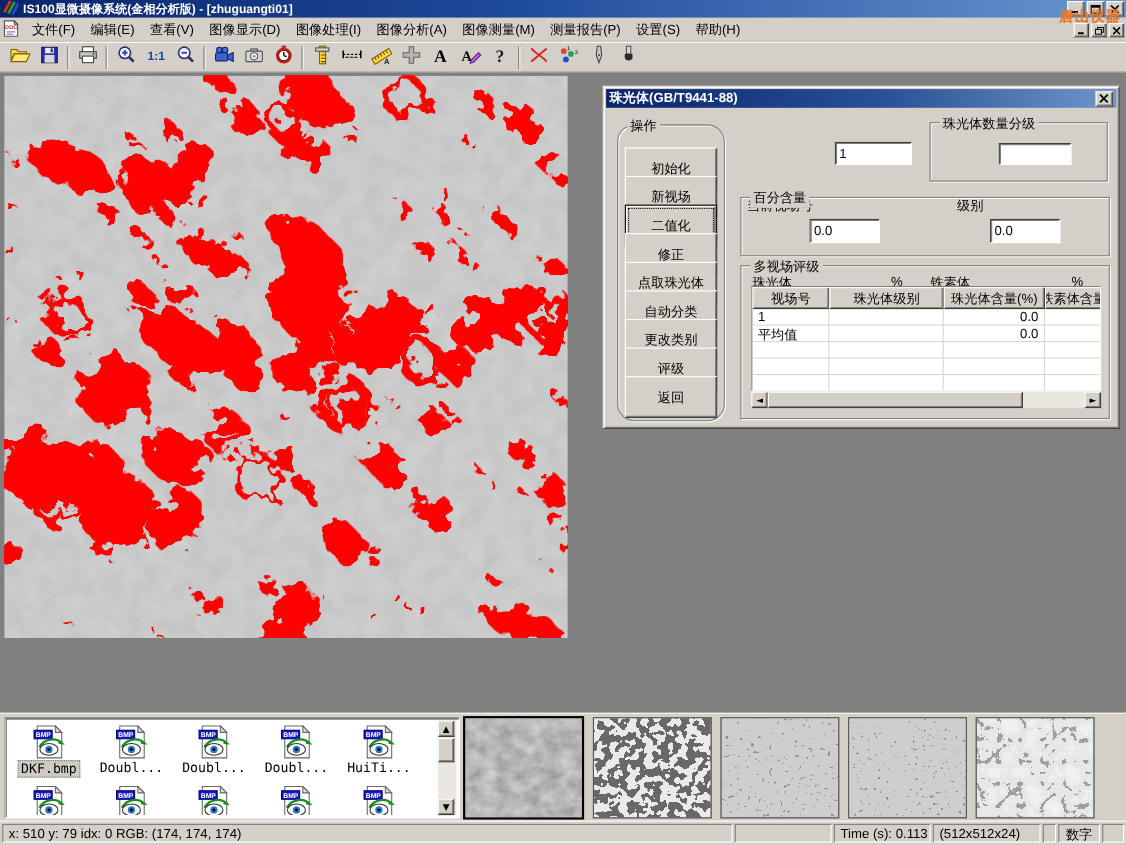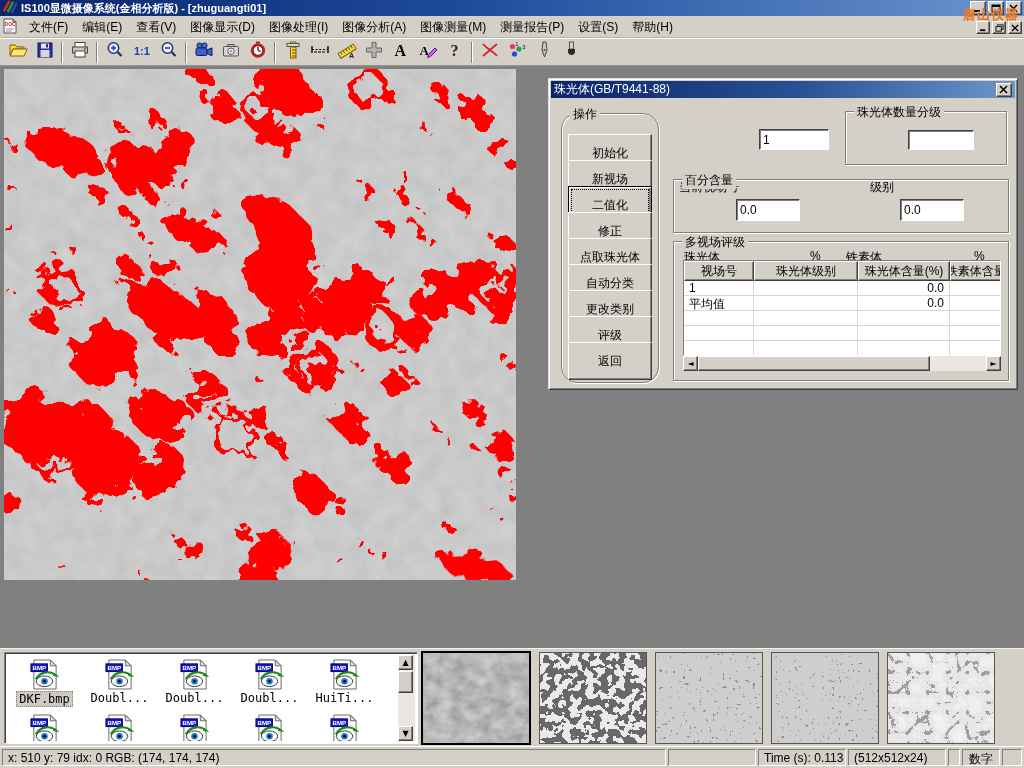--- a/index.html
+++ b/index.html
@@ -52,21 +52,21 @@
     font-family:"Liberation Sans","DejaVu Sans",sans-serif; }
   .groupbox { position:absolute; border:1px solid #808080;
     box-shadow:1px 1px 0 #fff, inset 1px 1px 0 #fff; }
   .groupbox > .legend { position:absolute; top:-8px; left:8px; background:#d4d0c8; padding:0 3px; }
 
   
   #dialog { position:absolute; left:548px; top:12px; width:470px; height:312px; }
   #dialog-title { position:absolute; top:2px; left:2px; right:2px; height:17px;
     background:linear-gradient(90deg,#0a246a 0%,#2a5296 55%,#7096cc 100%);
     display:flex; align-items:center; padding:0 3px; }
-  #dialog-title .dtext { color:#fff; font-weight:normal; font-size:12px; flex:1; }
+  #dialog-title .dtext { color:#fff; font-weight:bold; font-size:12px; flex:1; }
   .op-btn { position:absolute; left:6px; width:84px; height:38px; }
   .dlabel { position:absolute; white-space:nowrap;margin-top:45px; }
 
   
   #mv-table { position:absolute; left:9px; top:18px; width:318px; height:96px;
     border:1px solid; border-color:#808080 #fff #fff #808080; background:#fff; overflow:hidden; }
   .mv-hrow { display:flex; height:20px; }
   .mv-hcell { background:#d4d0c8; border:1px solid; border-color:#fff #404040 #404040 #fff;
     box-shadow:inset -1px -1px 0 #808080; display:flex; align-items:center; justify-content:center;
     overflow:hidden; white-space:nowrap; flex:none; }

